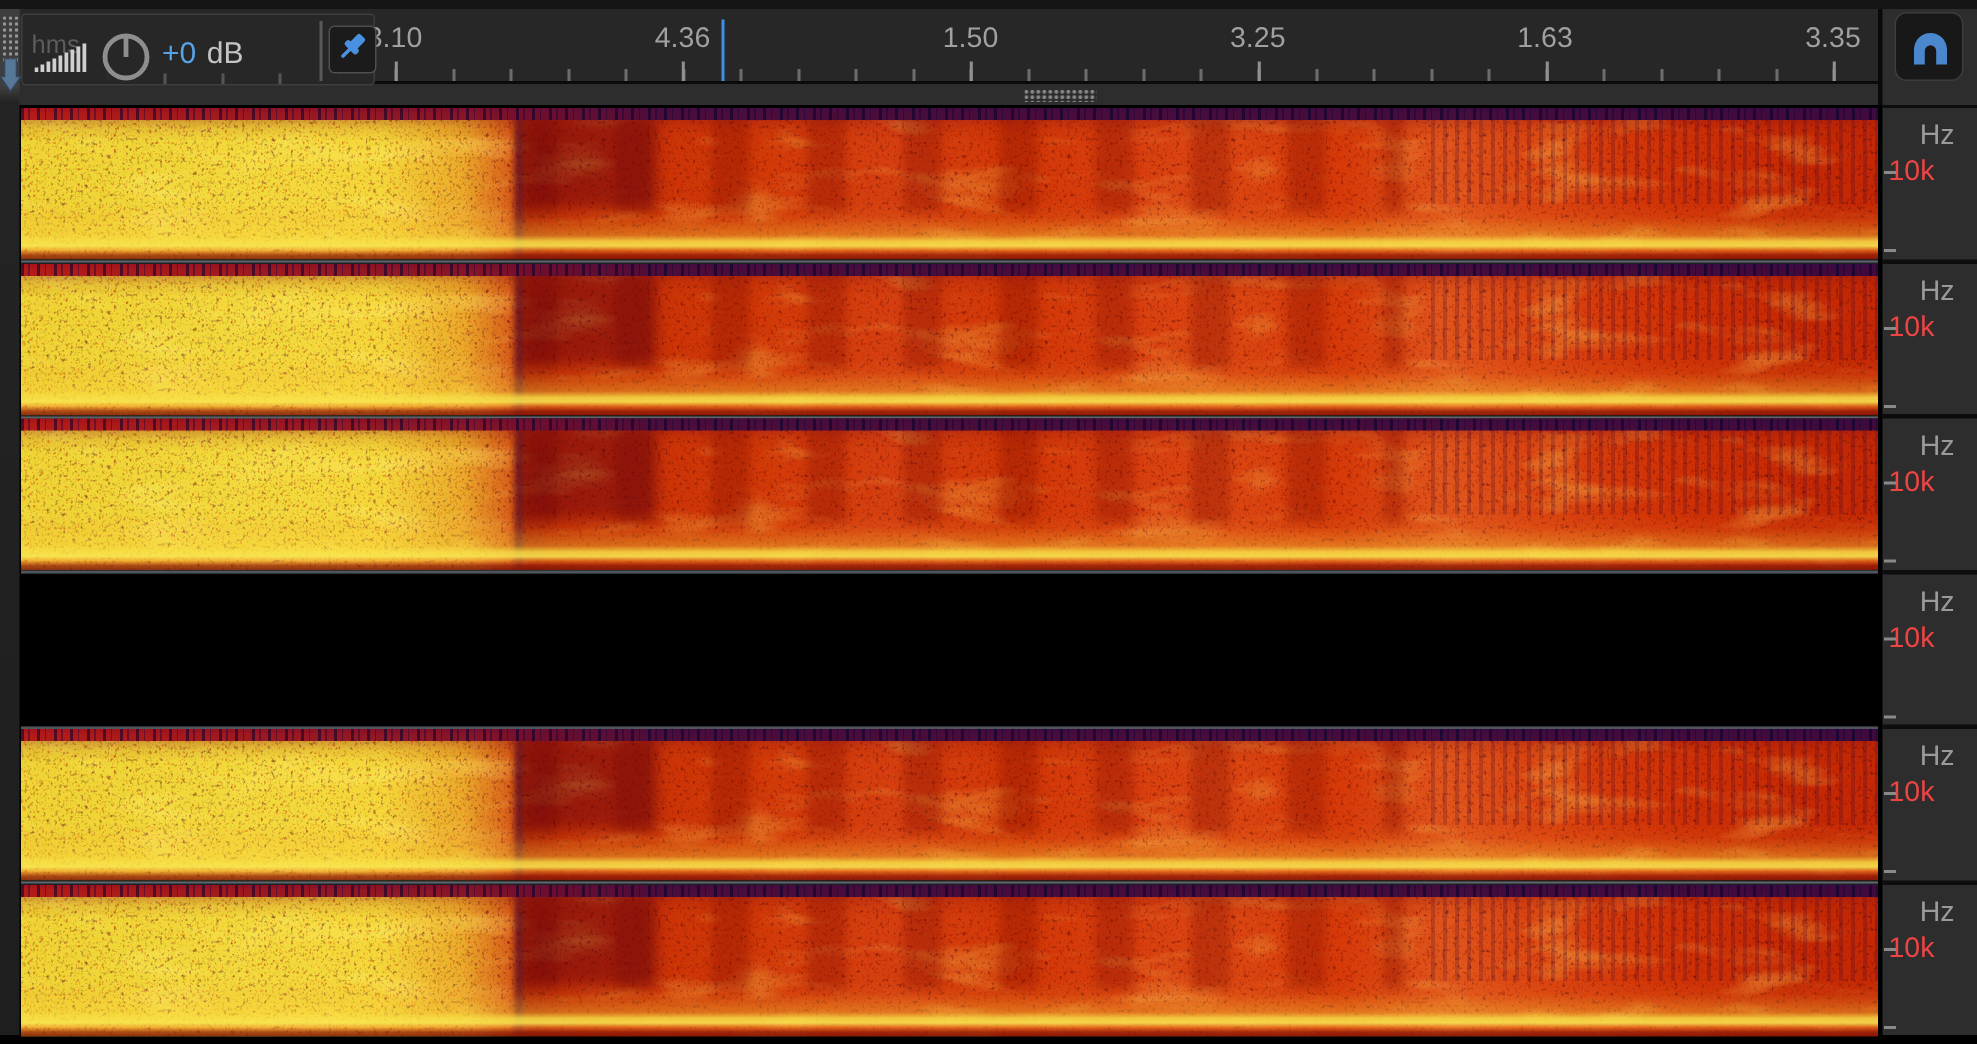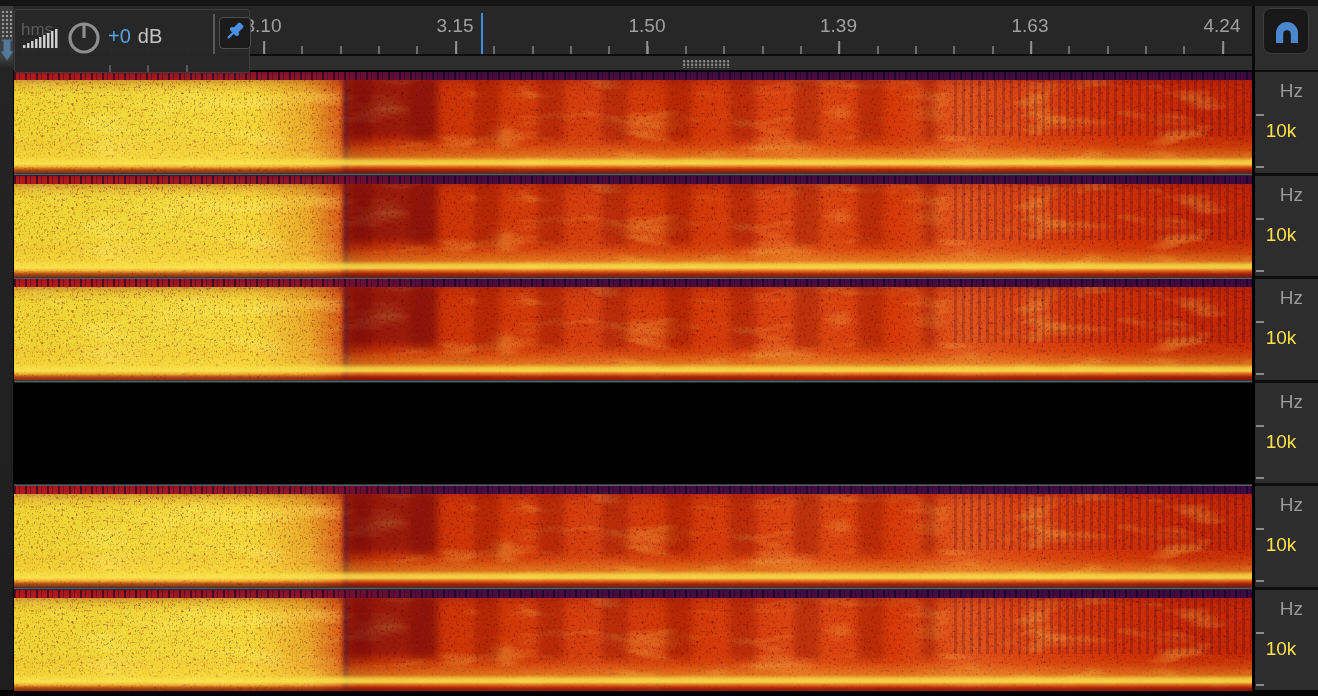--- a/index.html
+++ b/index.html
@@ -42,22 +42,22 @@
   .silent{background:#000;}
   .sep{position:absolute;left:0;bottom:-3px;width:100%;height:3px;
       background:linear-gradient(180deg,#20201e,#5d6670 45%,#0e0e0e);}
 
   
   .freq-panel{position:absolute;left:1255px;top:0;width:63px;height:690px;background:#2d2d2d;}
   .frow{position:absolute;left:1255px;width:63px;height:100px;}
   .f1{top:72px}.f2{top:175.6px}.f3{top:279.2px}.f4{top:382.8px}.f5{top:486.4px}.f6{top:590px}
   .frow .hz{position:absolute;right:15px;top:8px;width:40px;text-align:right;
       font-size:19px;color:#9a9a9a;}
-  .frow .tenk{position:absolute;right:15px;top:48px;width:44px;text-align:center;
-      font-size:19px;color:#fde047;}
+  .frow .tenk{position:absolute;right:15px;top:32px;width:44px;text-align:left;
+      font-size:19px;color:#ef4444;}
   .dash{position:absolute;left:1px;width:8px;height:2px;background:#8a8a8a;}
   .d10k{top:42px}.dbot{top:94px}
   .fsep{position:absolute;left:1255px;width:63px;height:3px;background:#0d0d0d;}
   .fs0{top:69px}.fs1{top:172.6px}.fs2{top:276.2px}.fs3{top:379.8px}.fs4{top:483.4px}.fs5{top:587px}
 
   
   .topbar{position:absolute;left:0;top:0;width:1318px;height:70px;background:#2d2d2d;}
   .top-edge{position:absolute;left:0;top:0;width:100%;height:6px;background:#151515;}
   .ruler{position:absolute;left:14px;top:6px;width:1238px;height:48px;background:#272727;
       border-bottom:2px solid #0b0b0b;}
@@ -69,21 +69,21 @@
       background-position-x:57.2px;}
   .rlabel{position:absolute;top:9px;transform:translateX(-50%);font-size:19px;color:#a0a0a0;}
   .L0{left:249px}.L1{left:441px}.L2{left:633px}.L3{left:824.5px}.L4{left:1016px}.L5{left:1208px}
   .playhead{position:absolute;left:467px;top:7px;width:2px;height:41px;background:#3f8fe6;}
   .ruler-right-edge{position:absolute;left:1252px;top:6px;width:3px;height:64px;background:#0a0a0a;}
   .drag-dots{position:absolute;left:683px;top:60px;width:48px;height:8px;
       background:radial-gradient(circle at 1.2px 1.2px,#8a8a8a 1px,transparent 1.5px);
       background-size:4px 3.6px;}
 
   
-  .hud{position:absolute;left:14px;top:9px;width:236px;height:64px;box-sizing:border-box;
+  .hud{position:absolute;left:14px;top:9px;width:236px;height:48px;box-sizing:border-box;
       background:rgba(39,39,39,0.97);border:1px solid #3e3e3e;border-radius:3px;text-align:right;}
   .hud-hms{position:absolute;left:6px;top:10px;font-size:17px;color:#5c5c5c;}
   .meter{position:absolute;left:8px;top:18px;}
   .knob{position:absolute;left:52px;top:11px;}
   .hud-gain{position:absolute;left:93px;top:15px;font-size:20px;white-space:nowrap;}
   .g-val{color:#57a3e8;}
   .g-unit{color:#c4c4c4;margin-left:7px;}
   .hud-ticks{position:absolute;left:90px;bottom:0;width:84px;height:7px;
       background:repeating-linear-gradient(90deg,#555 0 2px,transparent 2px 38.35px);
       background-position-x:4px;}
@@ -289,25 +289,25 @@
   <div class="fsep fs4"></div>
   <div class="fsep fs5"></div>
 
   <div class="topbar">
     <div class="top-edge"></div>
 
     <div class="ruler">
       <div class="minor-ticks"></div>
       <div class="major-ticks"></div>
       <span class="rlabel L0">3.10</span>
-      <span class="rlabel L1">3.15</span>
+      <span class="rlabel L1">4.36</span>
       <span class="rlabel L2">1.50</span>
-      <span class="rlabel L3">1.39</span>
+      <span class="rlabel L3">3.25</span>
       <span class="rlabel L4">1.63</span>
-      <span class="rlabel L5">4.24</span>
+      <span class="rlabel L5">3.35</span>
       <div class="playhead"></div>
     </div>
 
     <div class="ruler-right-edge"></div>
     <div class="drag-dots"></div>
 
     <div class="hud">
       <div class="hud-hms">hms</div>
       <svg class="meter" width="38" height="20" viewBox="0 0 38 20">
         <g fill="#cfcfcf">

